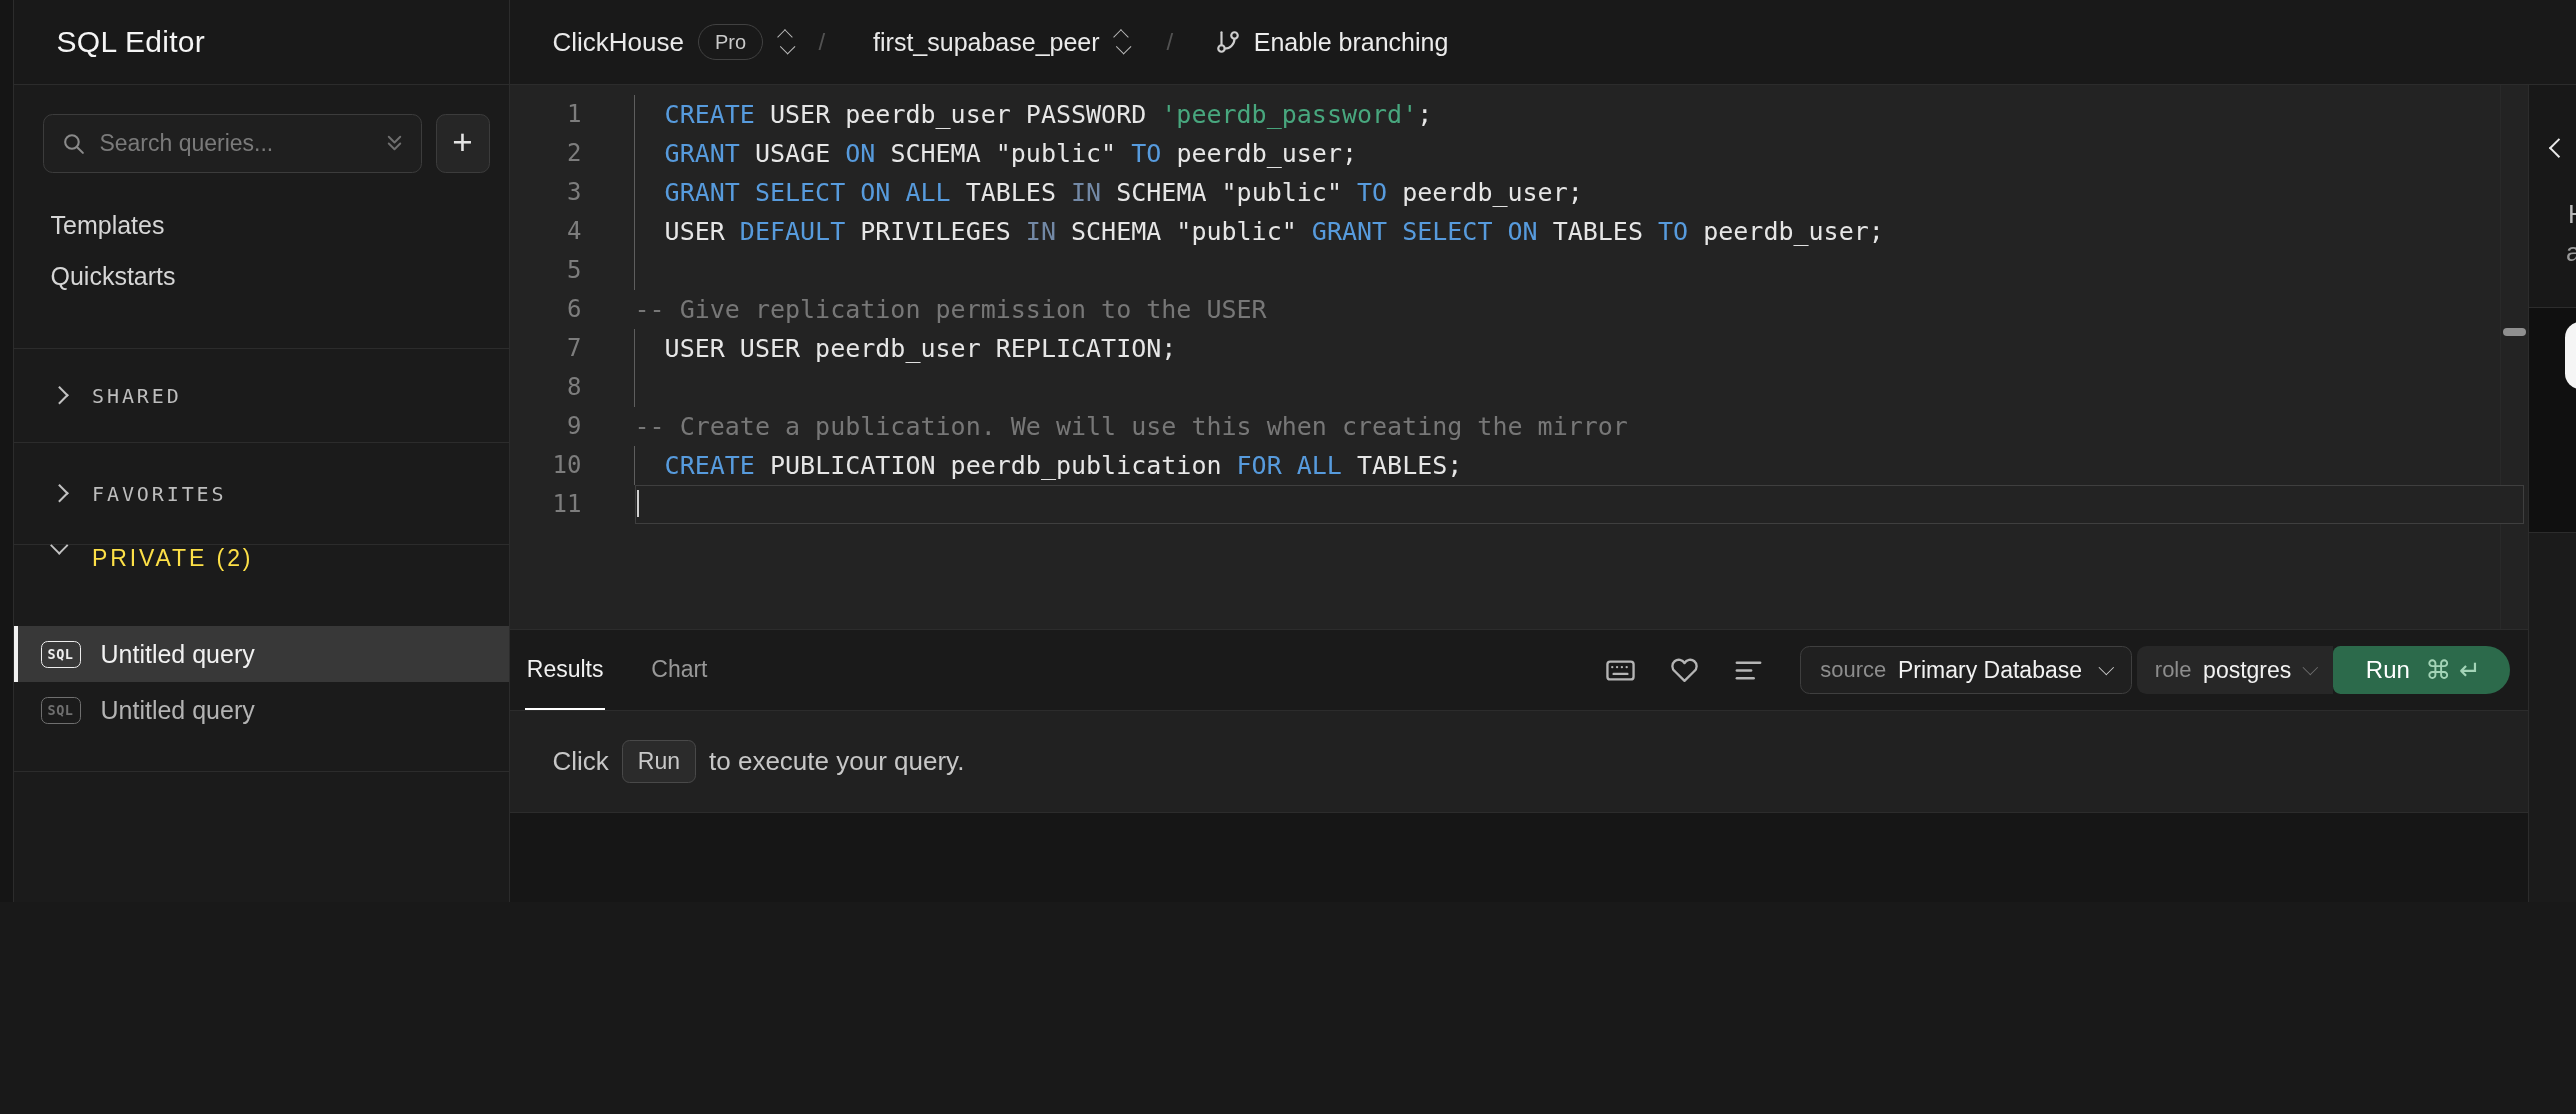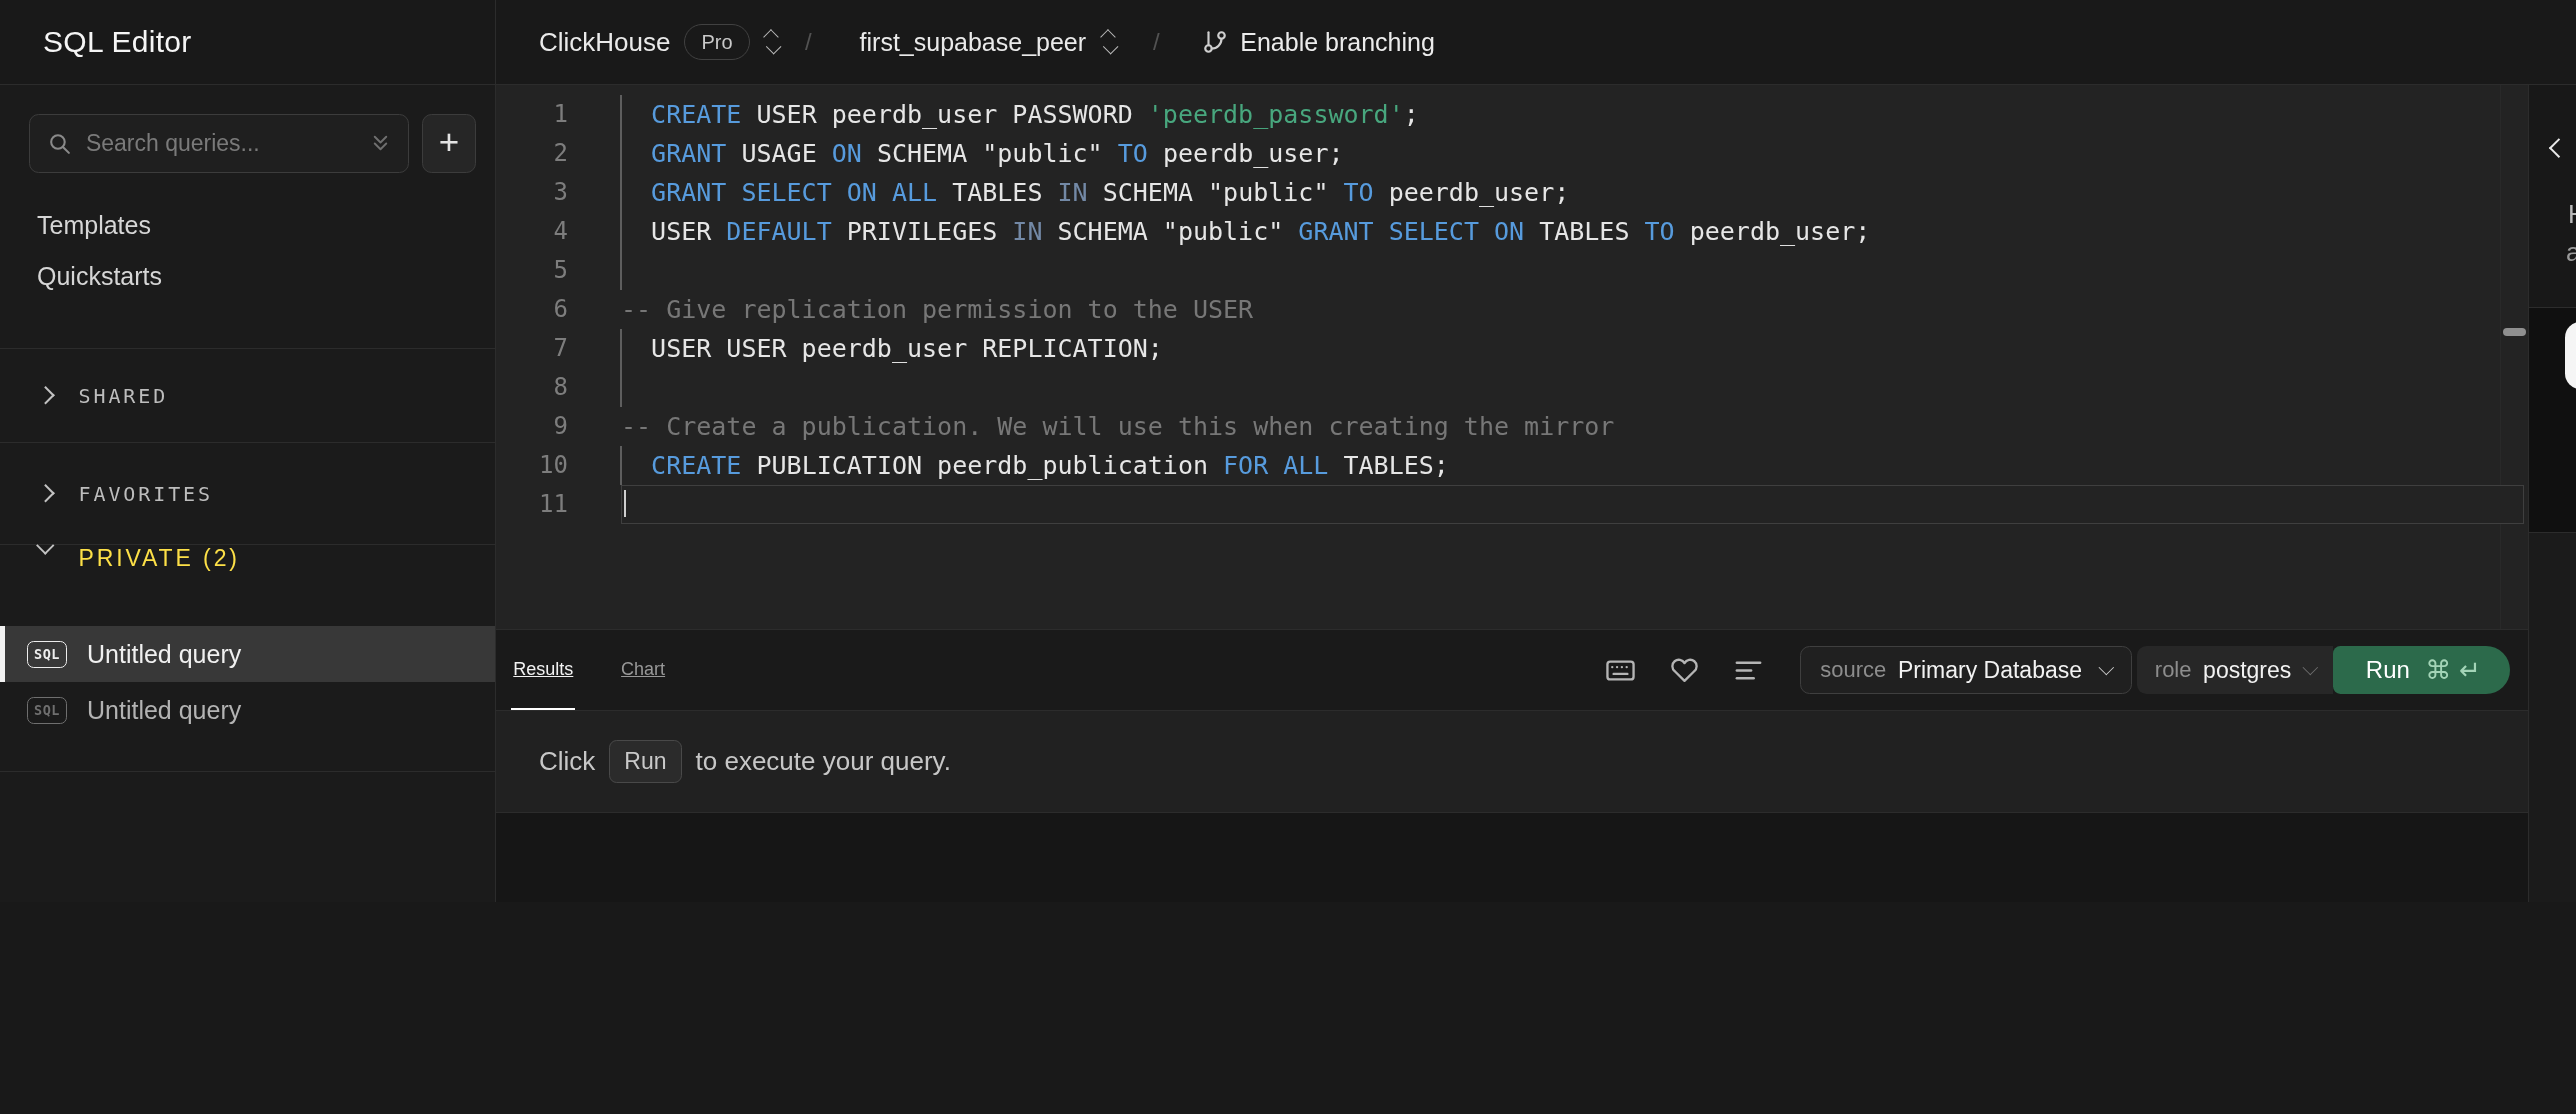--- a/index.html
+++ b/index.html
@@ -7,21 +7,21 @@
               font-family:"Liberation Sans", sans-serif; }
   :root{
     --border:#2c2c2c;
     --topbar-bg:#191919;
     --sidebar-bg:#1b1b1b;
     --editor-bg:#232323;
     --rail-bg:#151515;
     --tok-kw:#579BDD; --tok-kwm:#7389A6; --tok-str:#48A77E; --tok-com:#777777; --tok-plain:#E6E6E6;
     --run-green:#2C6A4B;
   }
-  .app { width:2576px; height:902px; display:flex;flex-direction:column; }
+  .app { width:2576px; height:902px; display:flex; }
 
   
   .rail { width:13.5px; background:var(--rail-bg); border-right:1px solid var(--border); }
 
   .main-col { flex:1; display:flex; flex-direction:column; min-width:0; }
 
   
   .topbar { height:85px; background:var(--topbar-bg); border-bottom:1px solid var(--border);
             display:flex; align-items:stretch; flex:none; }
   .tb-left { width:496px; border-right:1px solid var(--border); display:flex; align-items:center;
@@ -96,22 +96,22 @@
   .caret { position:absolute; left:2.9px; top:5.8px; width:1.9px; height:27px; background:#cfcfcf; }
   .tok-kw { color:var(--tok-kw); } .tok-kwm { color:var(--tok-kwm); } .tok-str { color:var(--tok-str); }
   .tok-com { color:var(--tok-com); } .tok-plain { color:var(--tok-plain); }
   .overview-rail { position:absolute; right:0; top:0; bottom:0; width:28px; border-left:1px solid #292929; }
   .scroll-dash { position:absolute; left:1.9px; top:243px; width:23px; height:7.7px; border-radius:3.9px;
                  background:#8f8f8f; }
 
   
   .tabs-row { height:81px; flex:none; border-top:1px solid var(--border); background:#1a1a1a;
               display:flex; align-items:center; padding-left:15.4px; }
-  .tab { height:100%; display:flex; align-items:center; margin-right:44px; font-size:18px;
-         color:#989898; border-bottom:2.9px solid transparent; padding:0 1.9px;text-decoration:underline; }
+  .tab { height:100%; display:flex; align-items:center; margin-right:44px; font-size:23px;
+         color:#989898; border-bottom:2.9px solid transparent; padding:0 1.9px; }
   .tab.active { color:#f2f2f2; border-bottom-color:#ffffff; }
   .tabs-fill { flex:1; }
   .icon-btn { width:35px; height:35px; display:flex; align-items:center; justify-content:center;
               margin-right:29px; color:#b5b5b5; }
   .select-box { height:48px; display:flex; align-items:center; border-radius:9.6px; }
   .source-box { border:1px solid #3f3f3f; background:#202020; padding:0 19px; margin-left:5.8px; }
   .sel-label { font-size:22px; color:#8d8d8d; }
   .sel-value { font-size:23px; font-weight:500; color:#f2f2f2; margin-left:11.6px; }
   .sel-chev { width:10.6px; height:10.6px; border-right:1.9px solid #cfcfcf; border-bottom:1.9px solid #cfcfcf;
               transform:rotate(45deg); margin-left:19px; margin-top:-5.8px; }

